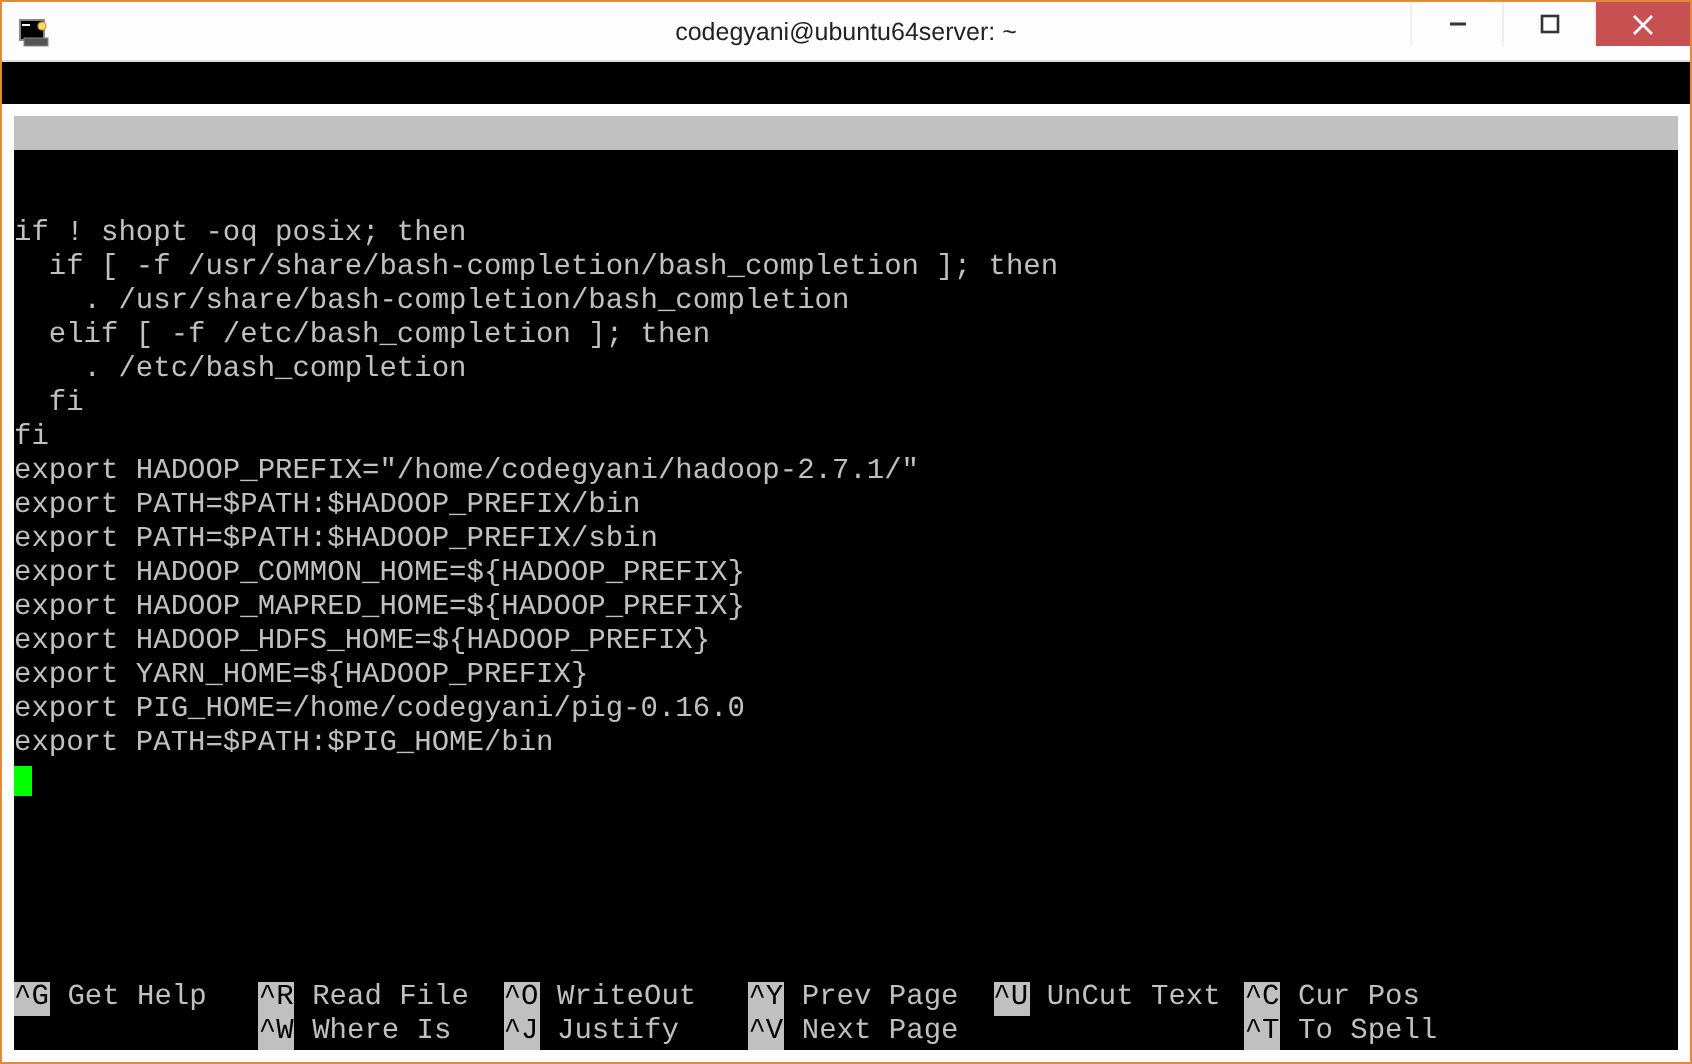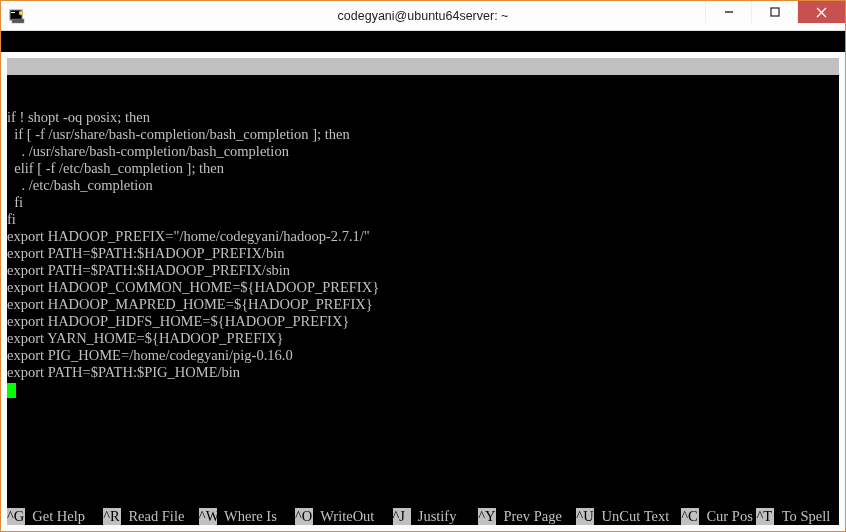--- a/index.html
+++ b/index.html
@@ -78,21 +78,20 @@
   .terminal {
     flex: 1 1 auto;
     background: #000;
     color: #c0c0c0;
     font-size: 14.5px;
     line-height: 17px;
     white-space: pre;
     overflow: hidden;
     display: flex;
     flex-direction: column;
-    font-family: Liberation Serif, serif;
   }
   .nano-header {
     background: #c0c0c0;
     color: #000;
     height: 17px;
     line-height: 17px;
   }
   .nano-header-inner {
     display: flex;
   }
@@ -108,21 +107,21 @@
     vertical-align: bottom;
   }
   .nano-footer {
     flex: 0 0 auto;
     display: flex;
     font-size: 14.5px;
     line-height: 17px;
   }
   .nano-footer-col {
     display: flex;
-    flex-direction: row;
+    flex-direction: column;
   }
   .short {
     background: #c0c0c0;
     color: #000;
     display: inline-block;
     width: 18px;
   }
   .label {
     color: #c0c0c0;
     margin-left: 1ch;
@@ -203,20 +202,21 @@
         <div class="nano-footer-col">
           <div class="footer-row"><span class="short">^R</span><span class="label">Read File</span></div>
           <div class="footer-row"><span class="short">^W</span><span class="label">Where Is </span></div>
         </div>
         <div class="nano-footer-col">
           <div class="footer-row"><span class="short">^O</span><span class="label">WriteOut </span></div>
           <div class="footer-row"><span class="short">^J</span><span class="label">Justify  </span></div>
         </div>
         <div class="nano-footer-col">
           <div class="footer-row"><span class="short">^Y</span><span class="label">Prev Page</span></div>
+          <div class="footer-row"><span class="short">^V</span><span class="label">Next Page</span></div>
         </div>
         <div class="nano-footer-col">
           <div class="footer-row"><span class="short">^U</span><span class="label" style="margin-right:12px">UnCut Text</span></div>
         </div>
         <div class="nano-footer-col">
           <div class="footer-row"><span class="short">^C</span><span class="label" style="margin-right:0">Cur Pos </span></div>
           <div class="footer-row"><span class="short">^T</span><span class="label" style="margin-right:16px">To Spell</span></div>
         </div>
       </div>
 

